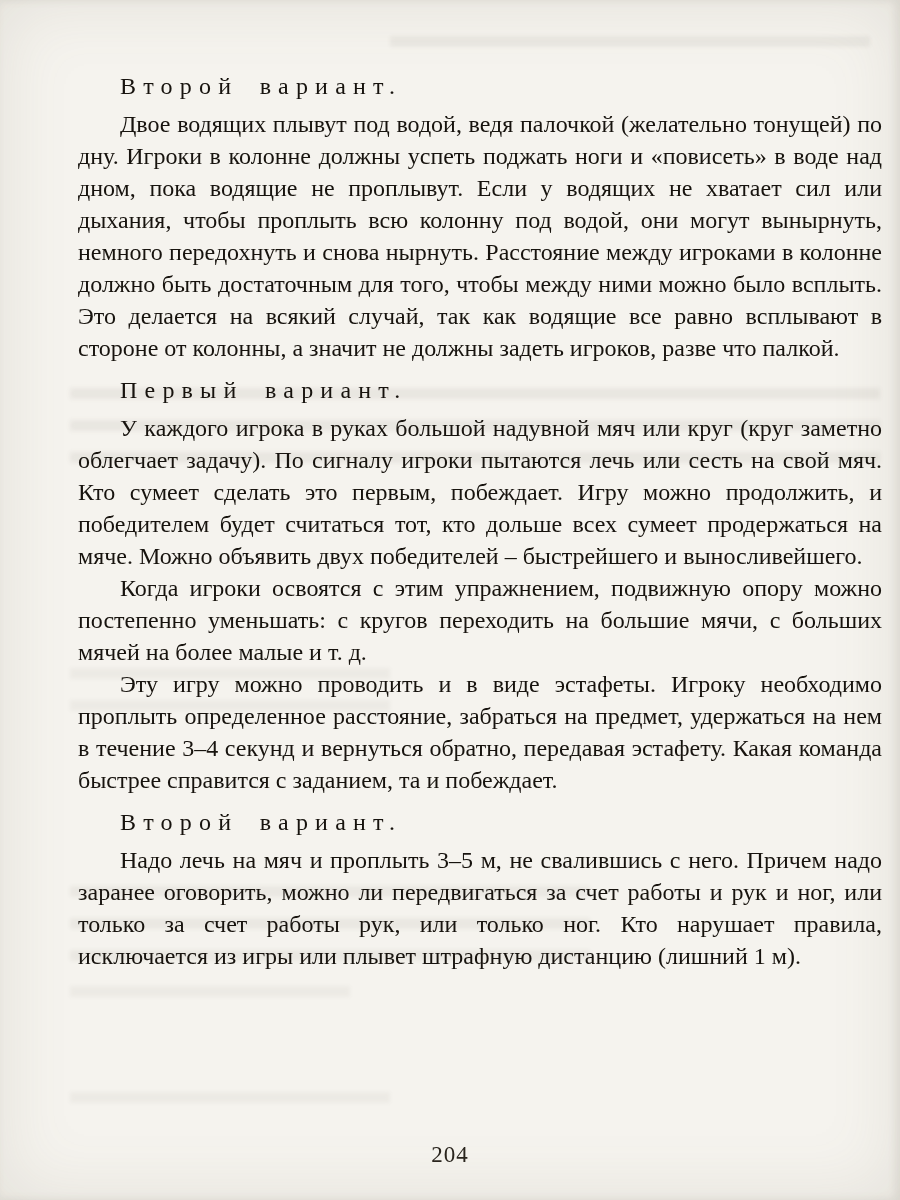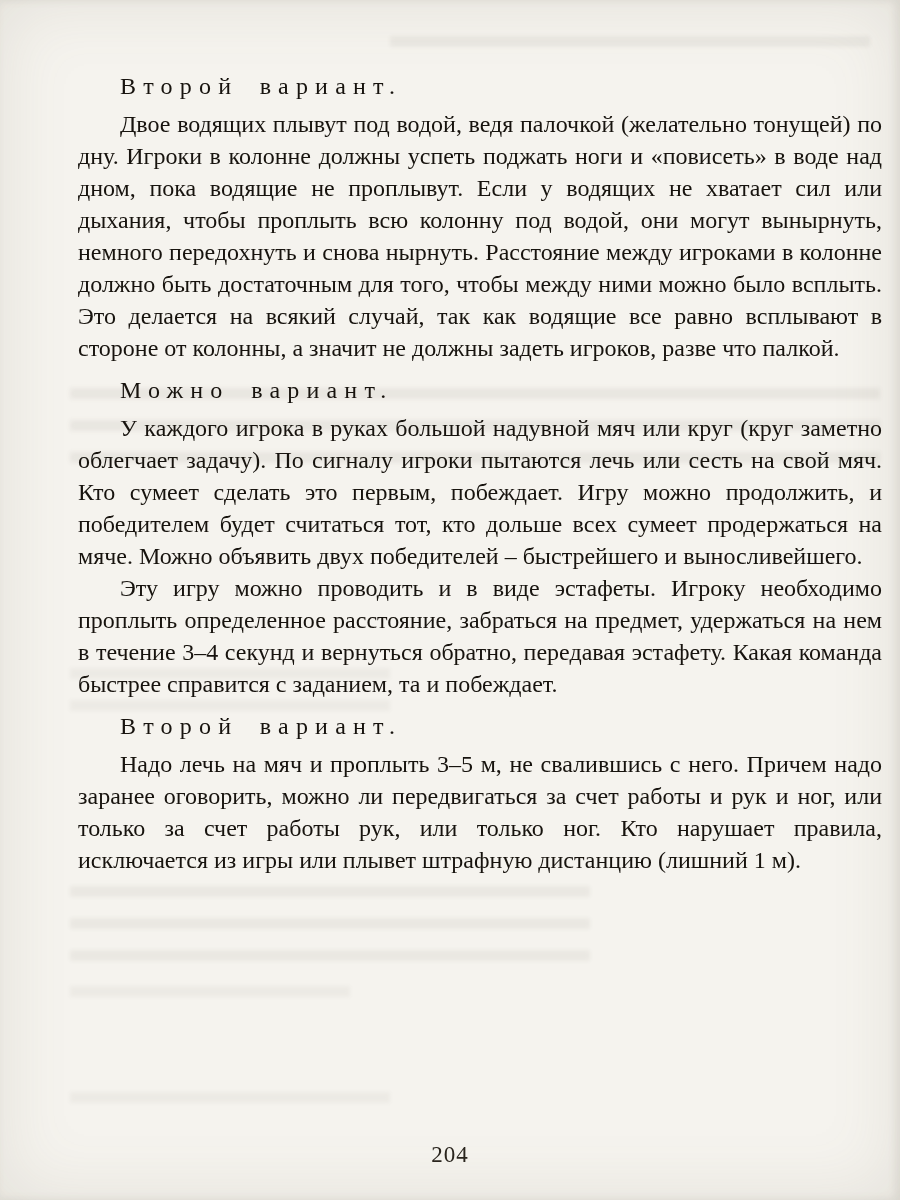--- a/index.html
+++ b/index.html
@@ -76,22 +76,23 @@
   <div class="bleed b1"></div>
   <div class="bleed b2"></div>
   <div class="bleed b3"></div>
   <div class="bleed b4"></div>
   <div class="bleed b5"></div>
   <div class="bleed b6"></div>
 
   <div class="text-block">
     <p class="heading first">Второй вариант.</p>
     <p class="para">Двое водящих плывут под водой, ведя палочкой (желательно тонущей) по дну. Игроки в колонне должны успеть поджать ноги и «повисеть» в воде над дном, пока водящие не проплывут. Если у водящих не хватает сил или дыхания, чтобы проплыть всю колонну под водой, они могут вынырнуть, немного передохнуть и снова нырнуть. Расстояние между игроками в колонне должно быть достаточным для того, чтобы между ними можно было всплыть. Это делается на всякий случай, так как водящие все равно всплывают в стороне от колонны, а значит не должны задеть игроков, разве что палкой.</p>
-    <p class="heading">Можно вариант.</p>
+    <p class="heading">Первый вариант.</p>
     <p class="para">У каждого игрока в руках большой надувной мяч или круг (круг заметно облегчает задачу). По сигналу игроки пытаются лечь или сесть на свой мяч. Кто сумеет сделать это первым, побеждает. Игру можно продолжить, и победителем будет считаться тот, кто дольше всех сумеет продержаться на мяче. Можно объявить двух победителей – быстрейшего и выносливейшего.</p>
+    <p class="para">Когда игроки освоятся с этим упражнением, подвижную опору можно постепенно уменьшать: с кругов переходить на большие мячи, с больших мячей на более малые и т. д.</p>
     <p class="para">Эту игру можно проводить и в виде эстафеты. Игроку необходимо проплыть определенное расстояние, забраться на предмет, удержаться на нем в течение 3–4 секунд и вернуться обратно, передавая эстафету. Какая команда быстрее справится с заданием, та и побеждает.</p>
     <p class="heading">Второй вариант.</p>
     <p class="para">Надо лечь на мяч и проплыть 3–5 м, не свалившись с него. Причем надо заранее оговорить, можно ли передвигаться за счет работы и рук и ног, или только за счет работы рук, или только ног. Кто нарушает правила, исключается из игры или плывет штрафную дистанцию (лишний 1 м).</p>
   </div>
 
   <div class="page-number">204</div>
 
 </div>
 
 </body></html>

